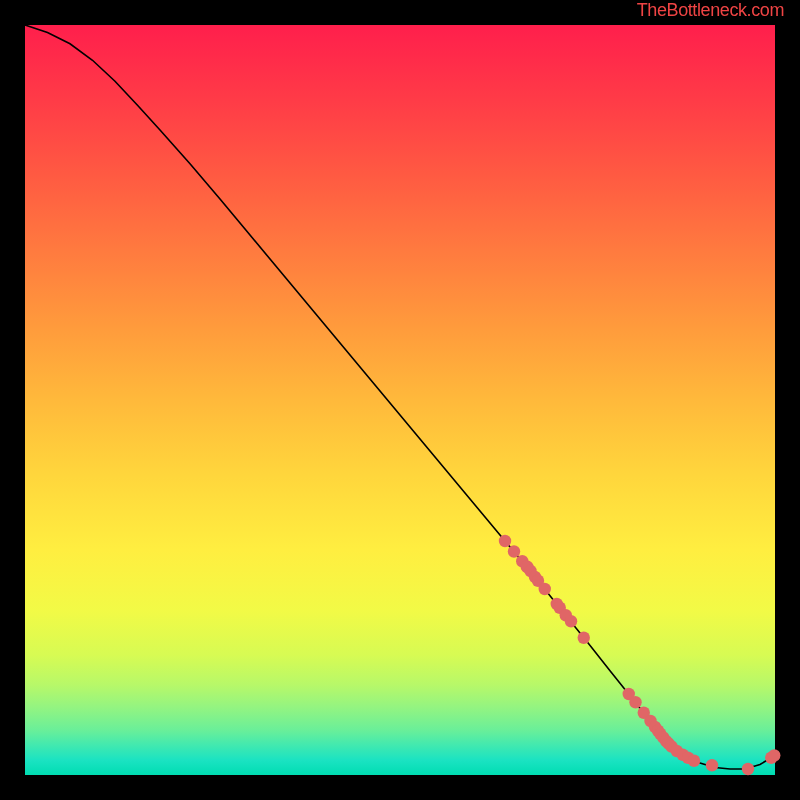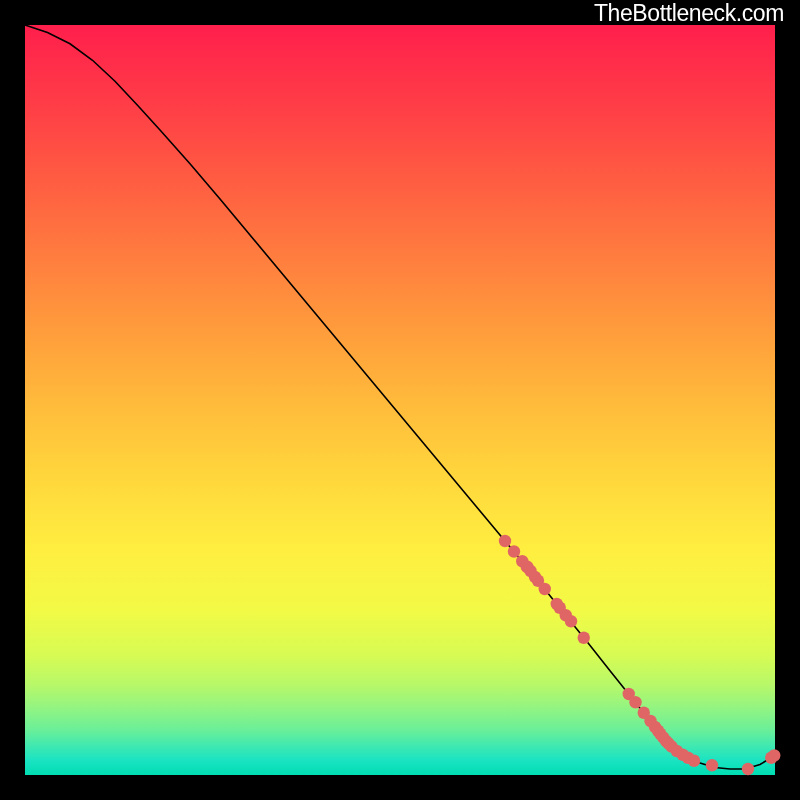--- a/index.html
+++ b/index.html
@@ -14,22 +14,22 @@
   .frame {
     position: relative;
     width: 800px;
     height: 800px;
     background: #000;
   }
   .watermark {
     position: absolute;
     top: 0;
     right: 16px;
-    color: #ffffff;
-    font-size: 23px;
+    color: #ef4444;
+    font-size: 18px;
     font-weight: 500;
     letter-spacing: -0.4px;
     user-select: none;
   }
   .plot-area {
     position: absolute;
     left: 25px;
     top: 25px;
     width: 750px;
     height: 750px;

